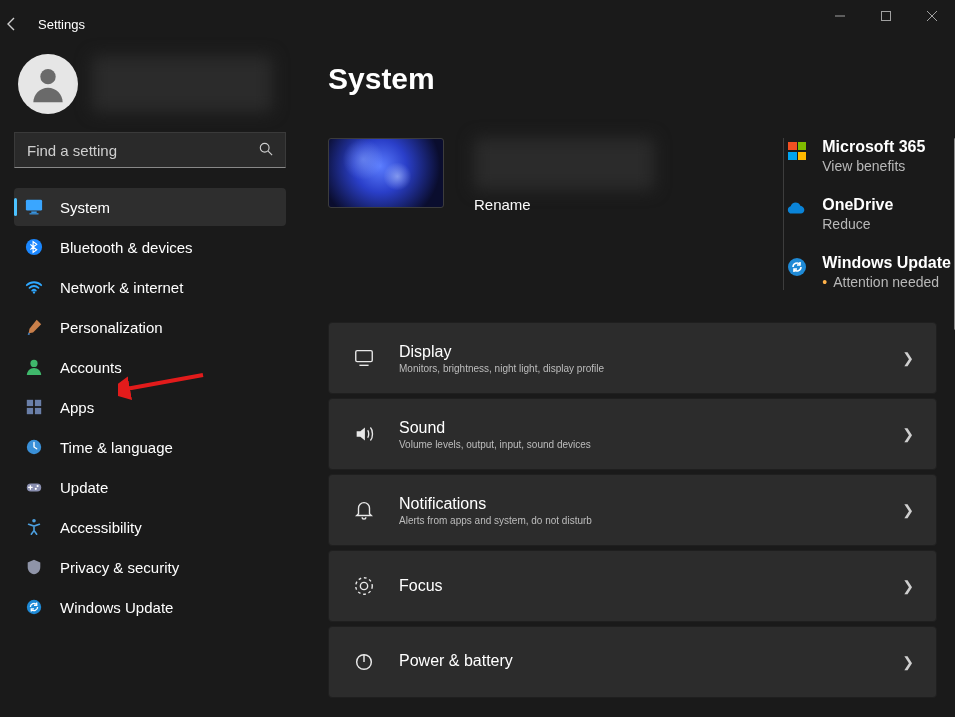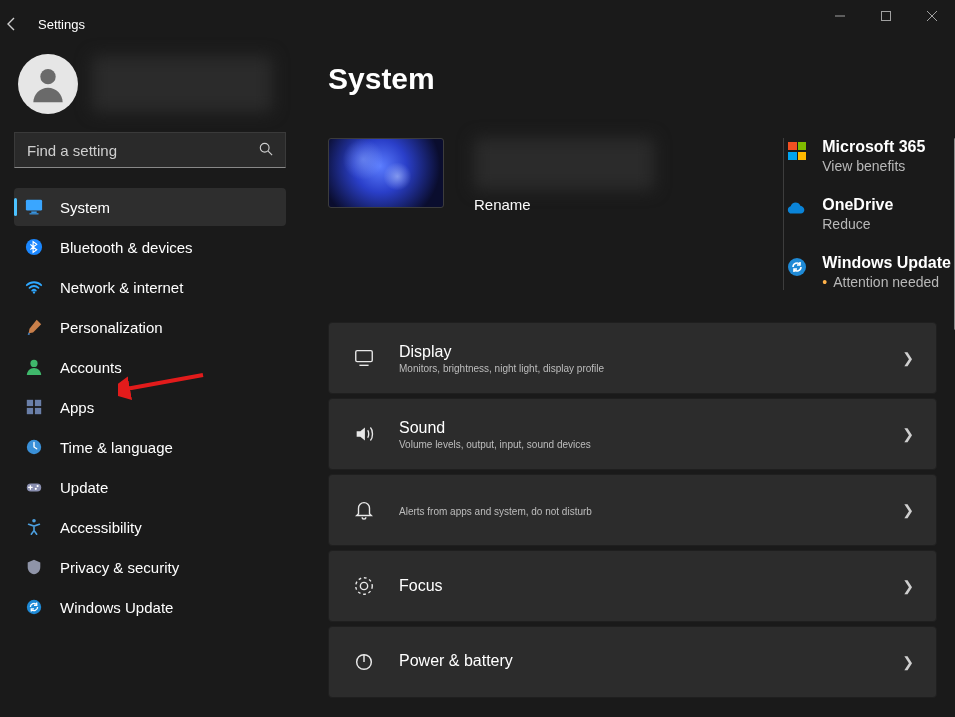--- a/index.html
+++ b/index.html
@@ -454,20 +454,21 @@
         <div class="chevron">❯</div>
       </div>
 
       <div class="setting-row">
         <div class="setting-icon">
             <svg width="22" height="22" viewBox="0 0 24 24" fill="none" stroke="#e8e8e8" stroke-width="1.5">
               <path d="M6 16V10a6 6 0 1 1 12 0v6l2 2H4l2-2zM10 20a2 2 0 0 0 4 0"></path>
             </svg>
           </div>
         <div class="setting-text">
+          <div class="setting-title">Notifications</div>
           <div class="setting-sub">Alerts from apps and system, do not disturb</div>
         </div>
         <div class="chevron">❯</div>
       </div>
 
       <div class="setting-row">
         <div class="setting-icon">
             <svg width="22" height="22" viewBox="0 0 24 24" fill="none" stroke="#e8e8e8" stroke-width="1.5">
               <circle cx="12" cy="12" r="9" stroke-dasharray="3 3"></circle>
               <circle cx="12" cy="12" r="4"></circle>

